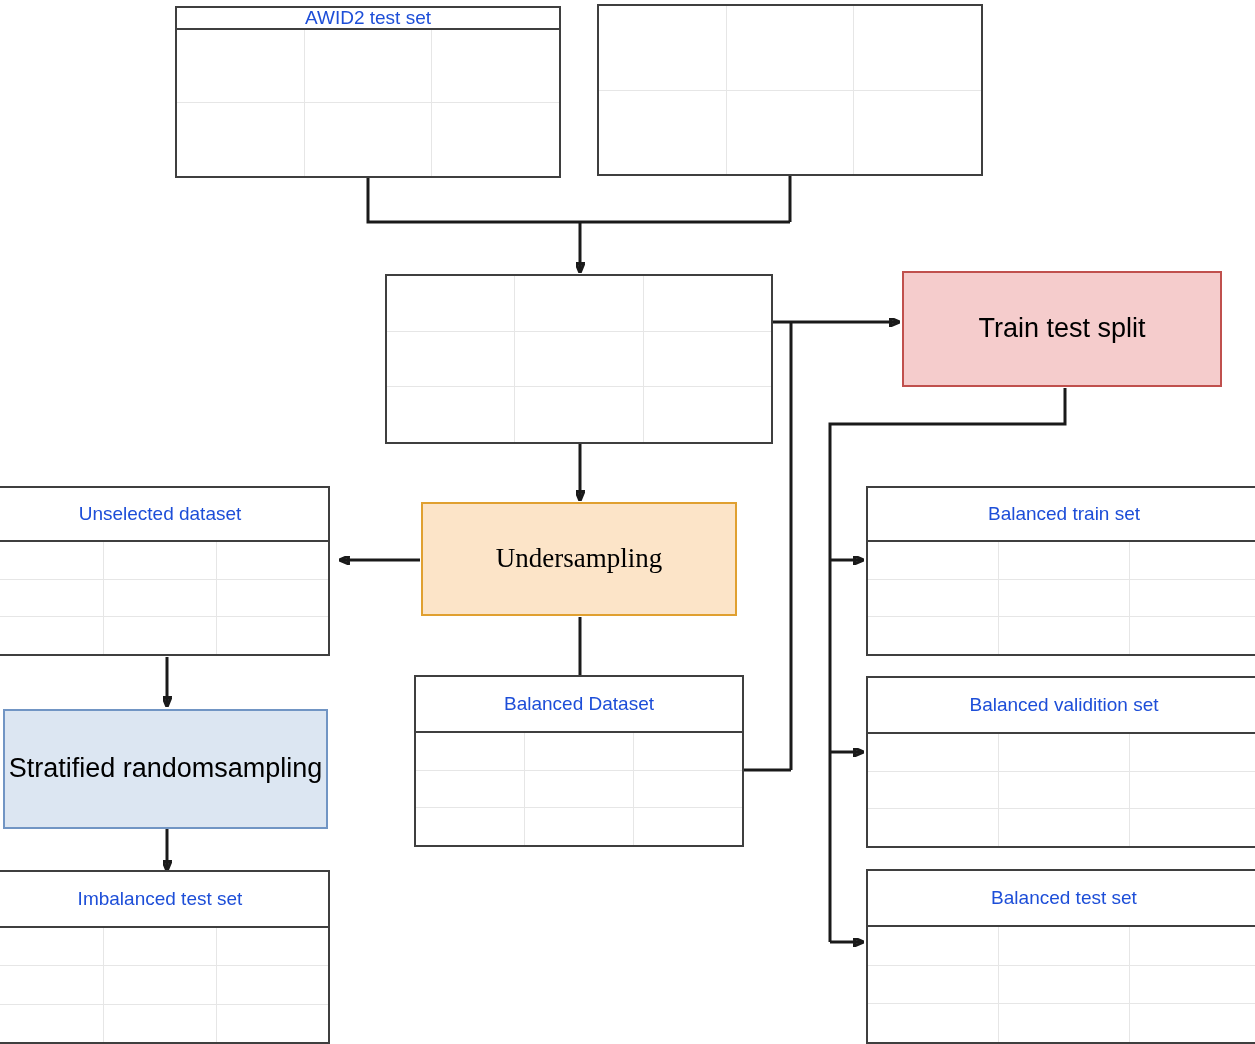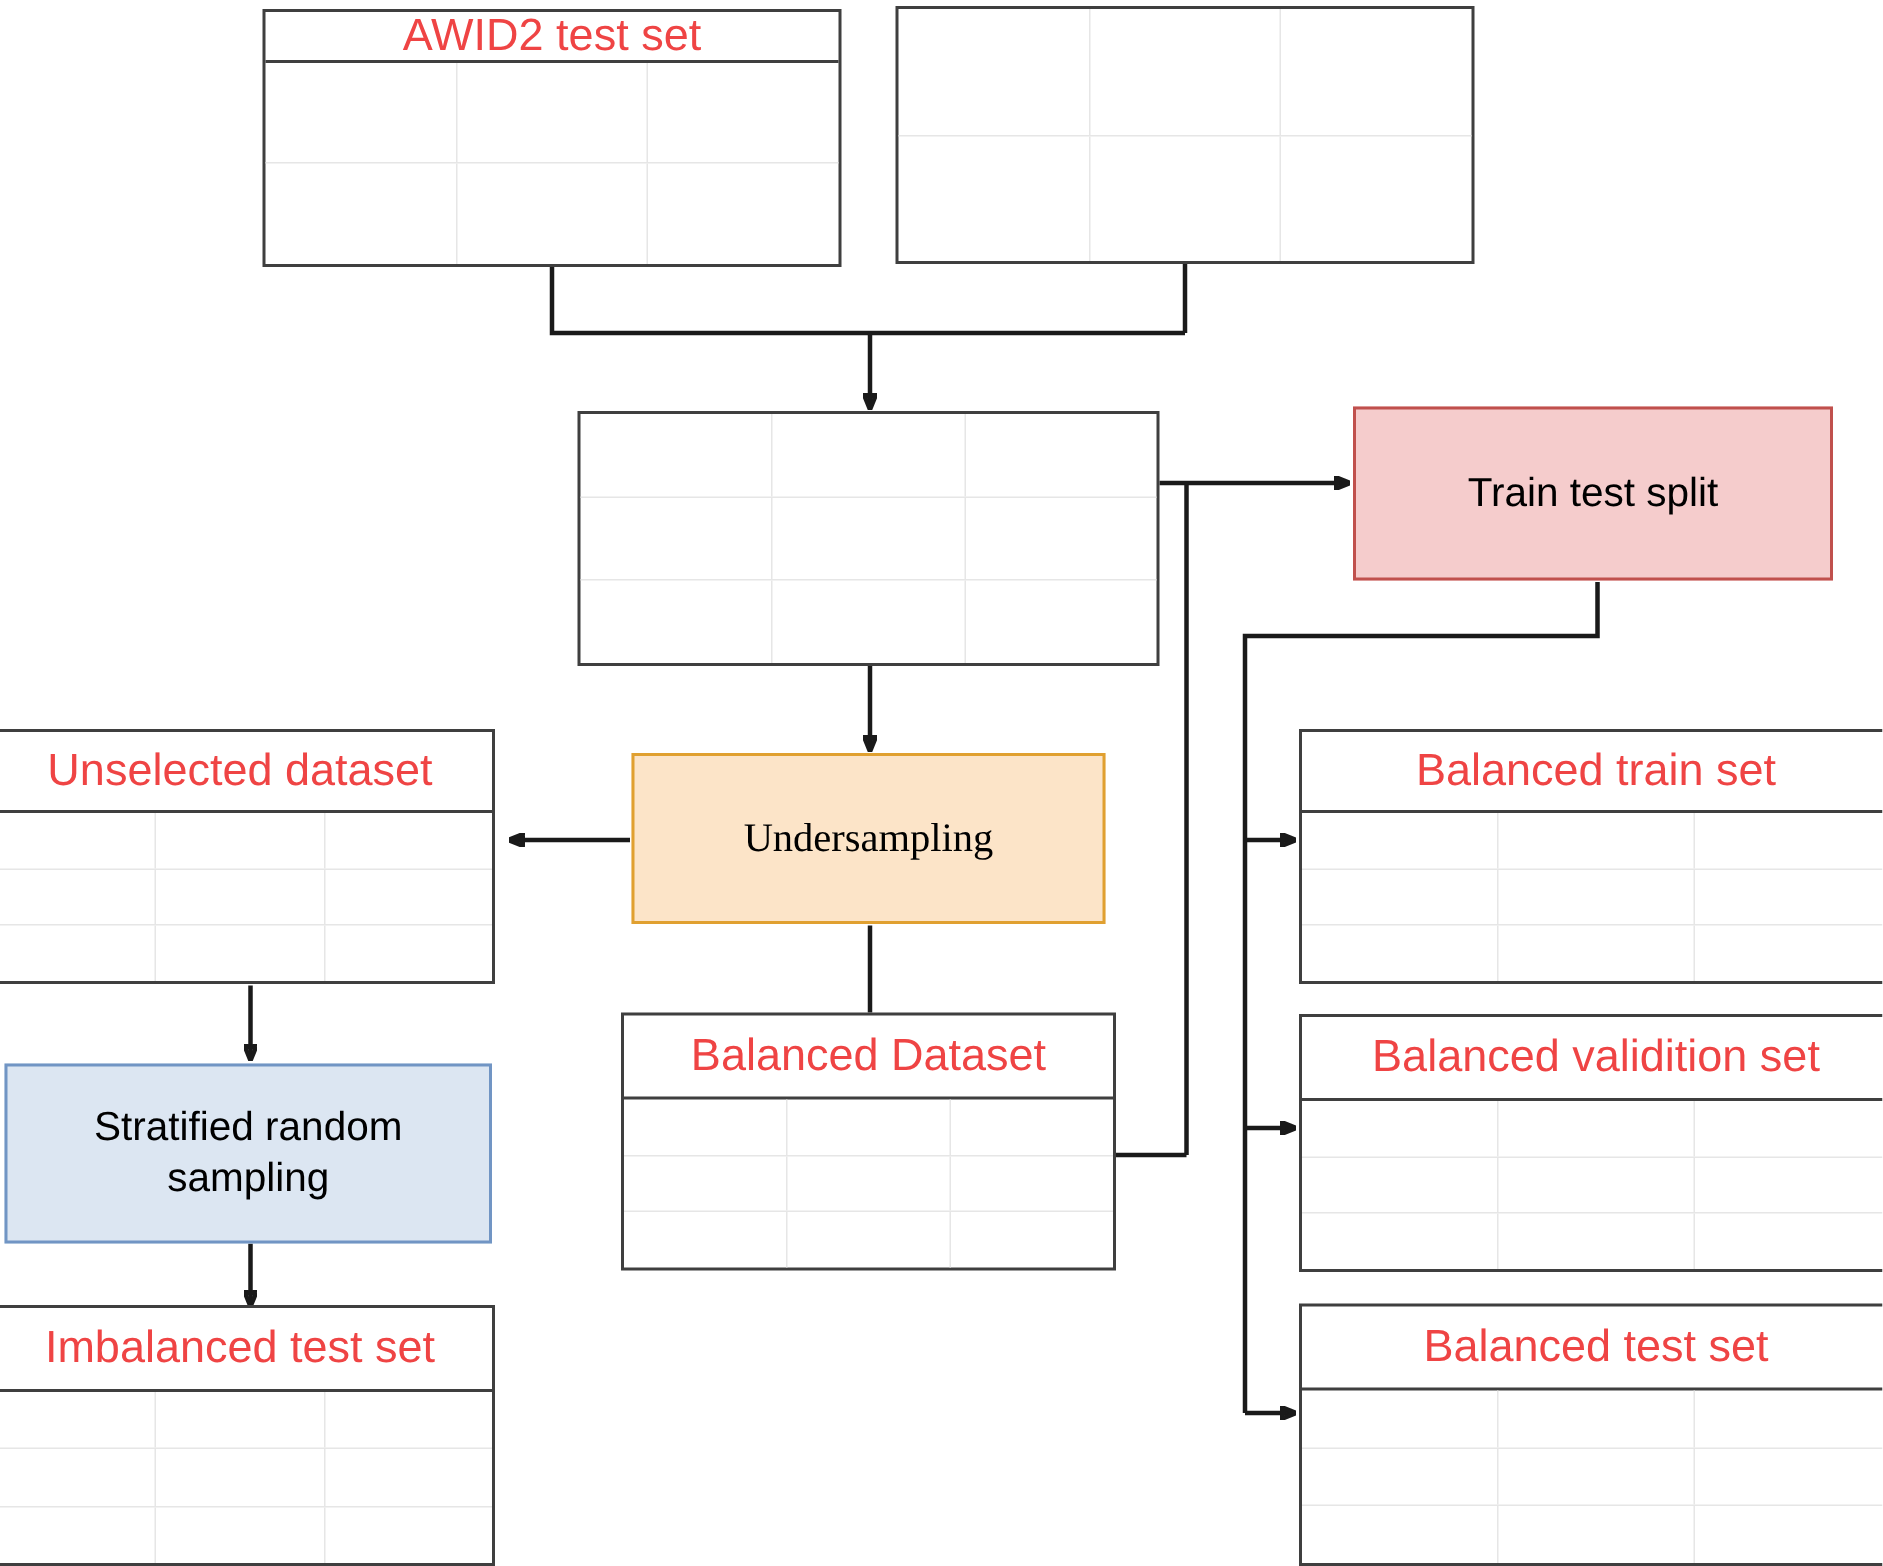--- a/index.html
+++ b/index.html
@@ -29,23 +29,23 @@
     display: flex;
     flex-direction: column;
   }
   .tbl .hdr {
     box-sizing: border-box;
     border-bottom: 2px solid #3f3f3f;
     display: flex;
     align-items: center;
     justify-content: center;
     text-align: center;
-    font-size: 30px;
+    font-size: 19px;
     line-height: 1.05;
-    color: #ef4444;
+    color: #1d4ed8;
     white-space: nowrap;
     flex: 0 0 auto;
   }
   .tbl .body {
     flex: 1 1 auto;
     display: flex;
     flex-direction: column;
   }
   .tbl .row {
     flex: 1 1 0;
@@ -264,21 +264,21 @@
         </div>
       <div class="row">
           <div class="cell"></div>
           <div class="cell"></div>
           <div class="cell"></div>
         </div>
     </div>
   </div>
 
   <div class="proc" style="left:3px; top:709px; width:325px; height:120px;
-              background:#dce6f2; border-color:#7195c4; flex-direction:column;">
+              background:#dce6f2; border-color:#7195c4; flex-direction:row;">
     <span>Stratified random</span>
     <span>sampling</span>
   </div>
 
   <div class="tbl" style="left:-10px; top:870px; width:340px; height:174px;">
     <div class="hdr" style="height:56px;">Imbalanced test set</div>
     <div class="body">
       <div class="row">
           <div class="cell"></div>
           <div class="cell"></div>

